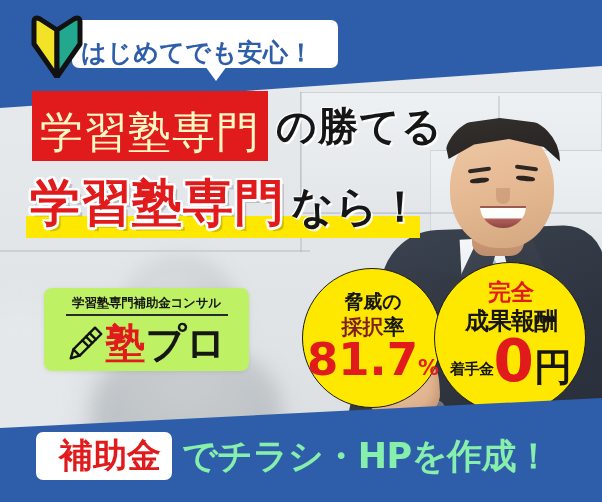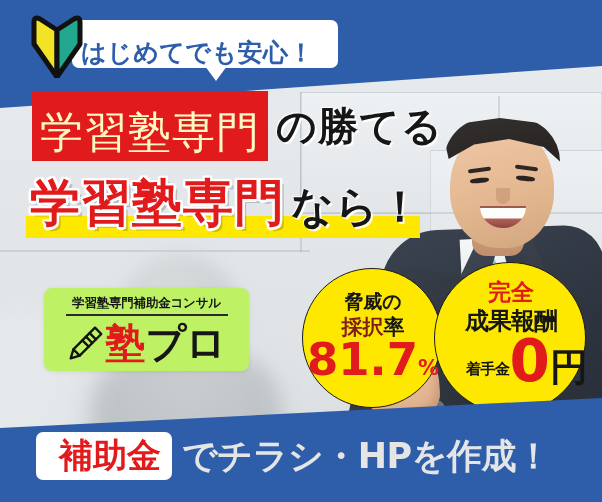--- a/index.html
+++ b/index.html
@@ -222,21 +222,21 @@
   .ca-l2 .r{color:#7f1d1d;}
   .ca-l2 .k{color:#161616;}
   .ca-l3{position:absolute;left:0;top:68px;width:140px;text-align:center;
     color:#E11A1C;font-size:45px;font-weight:bold;line-height:1;white-space:nowrap;}
   .ca-l3 .pct{font-size:21px;}
 
   .cb-l1{position:absolute;left:0;top:14px;width:152px;text-align:center;
     color:#E11A1C;font-size:23px;font-weight:bold;white-space:nowrap;}
   .cb-l2{position:absolute;left:0;top:42px;width:152px;text-align:center;
     color:#161616;font-size:24px;font-weight:bold;letter-spacing:-1px;white-space:nowrap;}
-  .cb-l3{position:absolute;left:16px;top:72px;width:152px;
+  .cb-l3{position:absolute;left:0;top:72px;width:152px;
     display:flex;align-items:flex-end;justify-content:center;white-space:nowrap;}
   .cb-small{font-size:15px;font-weight:bold;color:#161616;margin-bottom:9px;letter-spacing:-.5px;}
   .cb-zero{font-size:58px;font-weight:bold;color:#E11A1C;line-height:.92;}
   .cb-yen{font-size:38px;font-weight:bold;color:#161616;line-height:1;margin-bottom:2px;}
 
   
   .bot-band{
     position:absolute;left:0;top:392px;width:602px;height:110px;
     background:#2E5EAA;
     clip-path:polygon(0 36px,602px 6px,602px 110px,0 110px);
@@ -245,21 +245,21 @@
     position:absolute;left:34px;top:430px;width:140px;height:52px;
     background:#fff;border:2.5px solid #2E5EAA;border-radius:9px;
     display:flex;align-items:center;justify-content:center;box-sizing:border-box;
   }
   .bot-box span{
     color:#E11A1C;font-size:34px;font-weight:bold;letter-spacing:0;white-space:nowrap;margin-left:12px;
   }
   .bot-text{
     position:absolute;left:182px;top:430px;height:52px;
     display:flex;align-items:center;
-    color:#e5e5e5;font-size:35px;font-weight:bold;letter-spacing:-.5px;white-space:nowrap;
+    color:#86efac;font-size:35px;font-weight:bold;letter-spacing:-.5px;white-space:nowrap;
   }
 </style>
 </head>
 <body>
 
 <div id="banner">
 
   <div class="photo">
     <div class="wall-block" style="left:300px;top:92px;width:300px;height:120px;"></div>
     <div class="wall-block" style="left:430px;top:150px;width:175px;height:110px;"></div>

